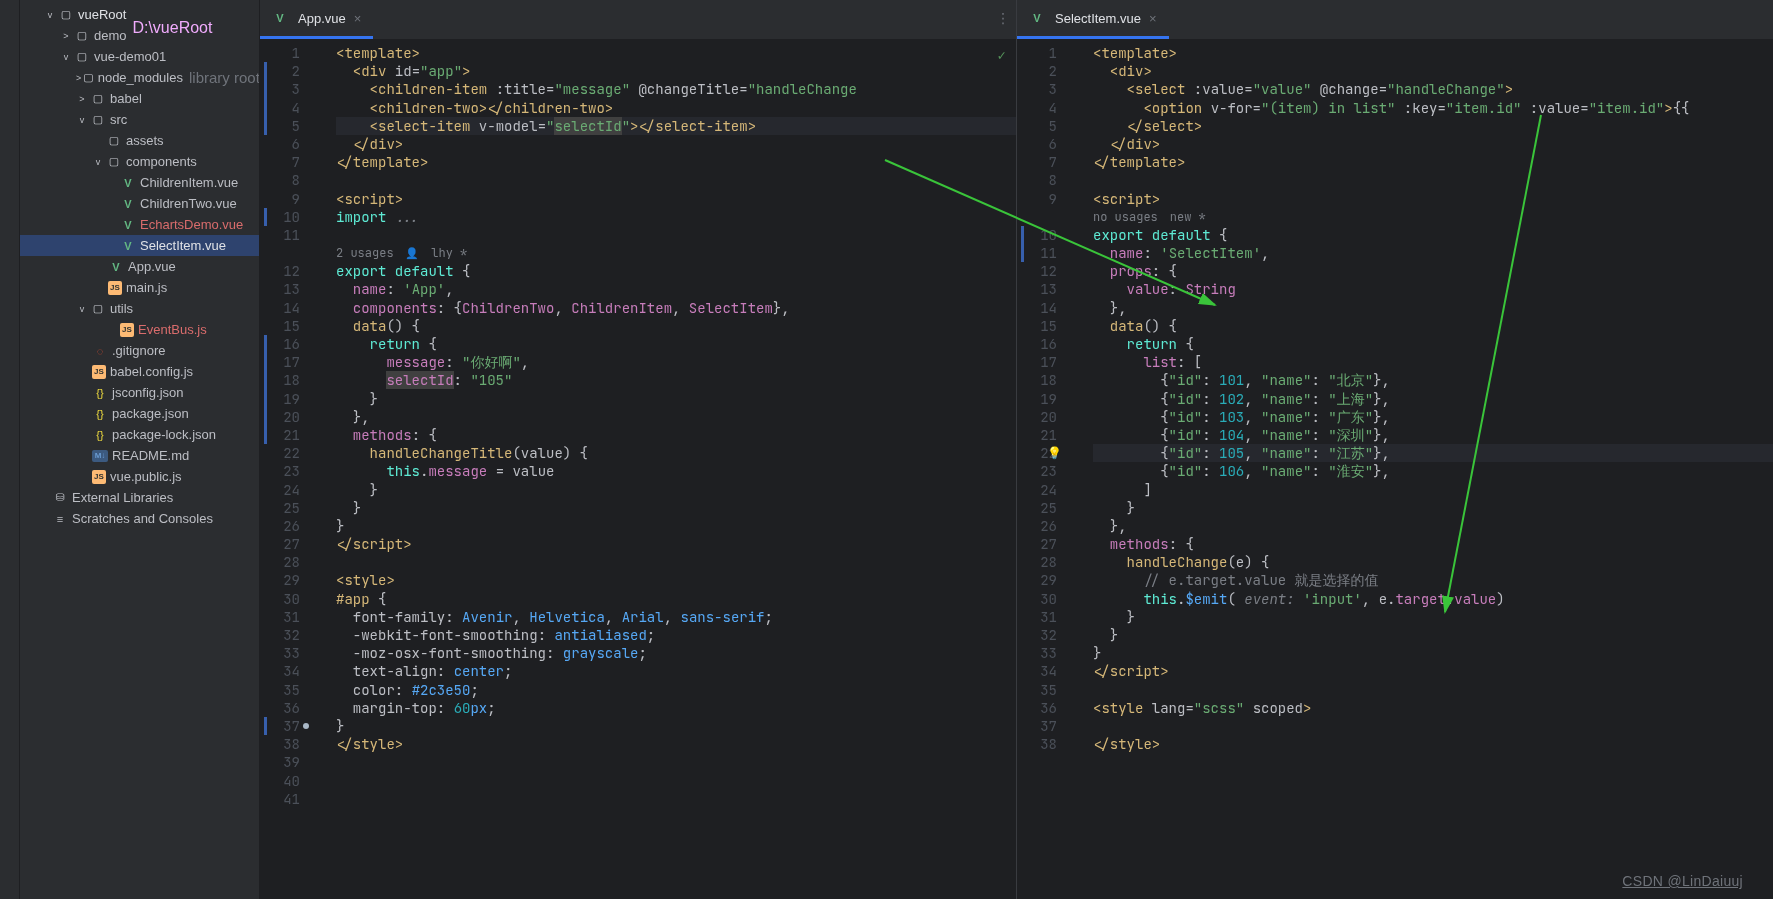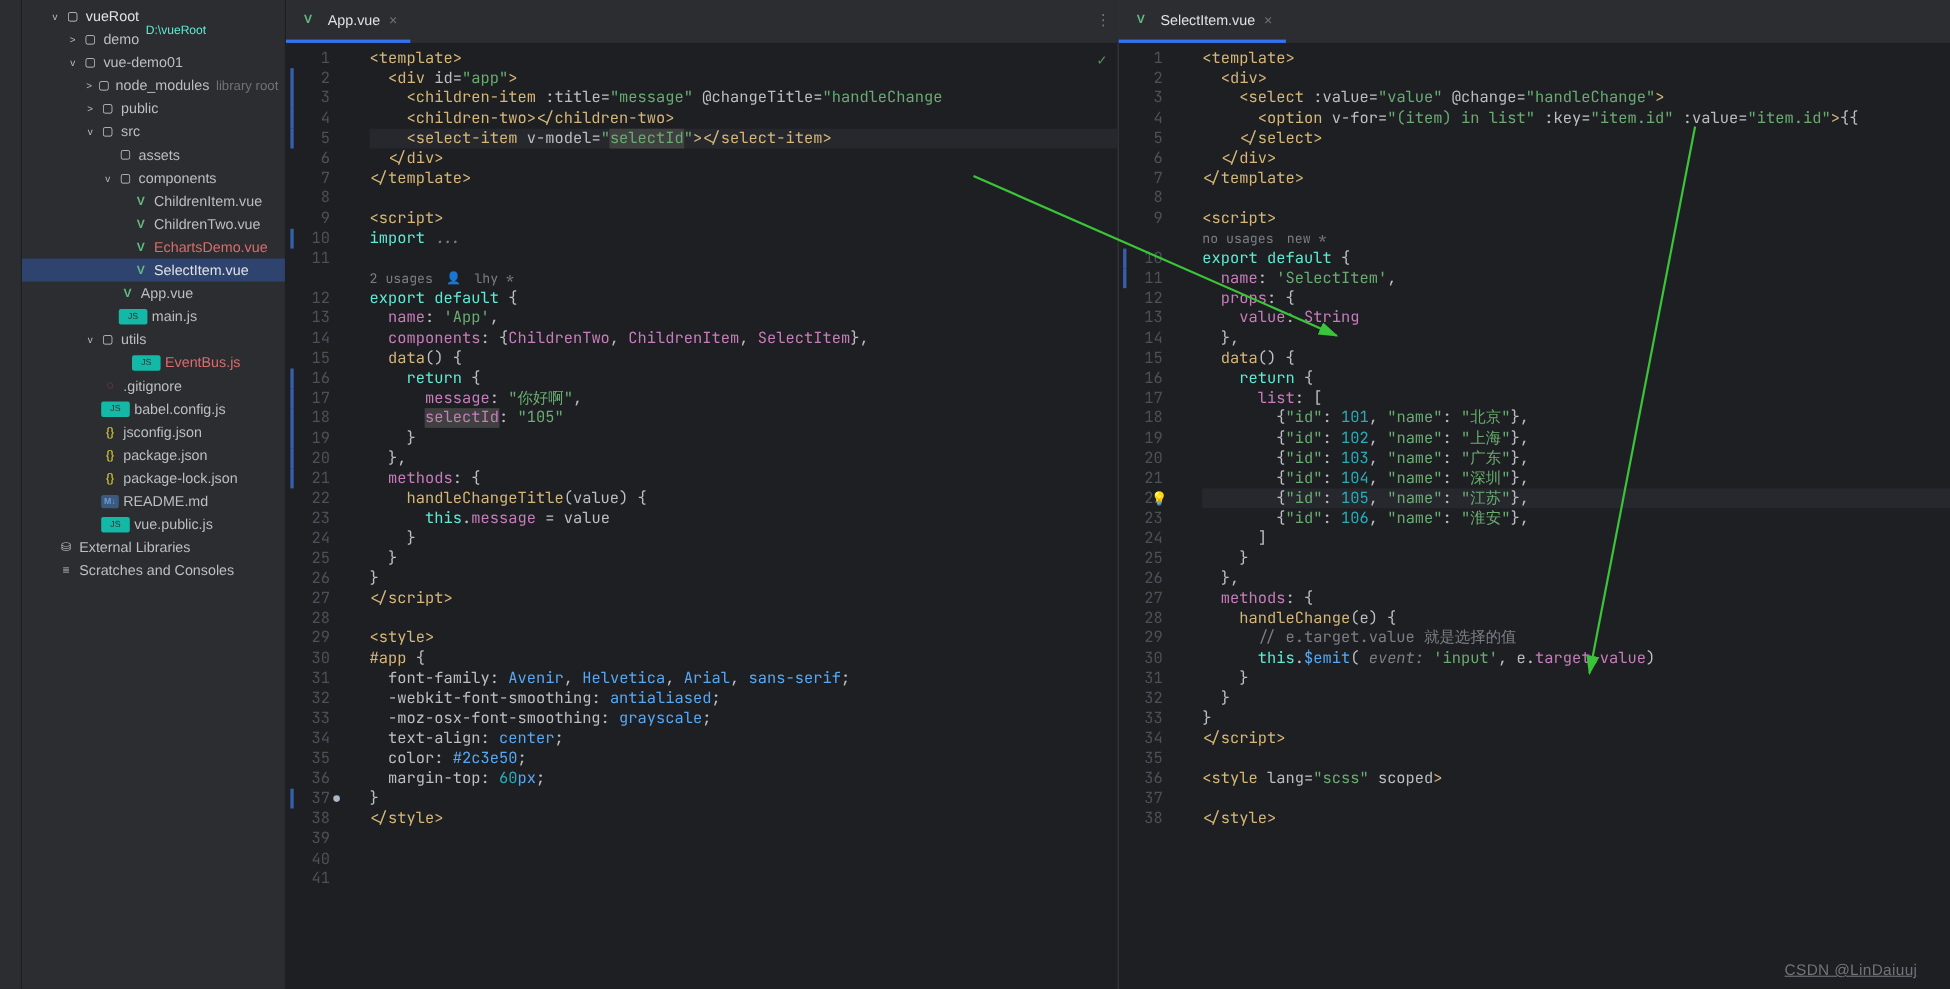--- a/index.html
+++ b/index.html
@@ -50,29 +50,29 @@
   padding-right: 6px;
   white-space: nowrap;
   cursor: pointer;
 }
 .tree-item.active { background: #2e436e; }
 .tree-item.dim { color: #9d8b5c; }
 .tw { width: 12px; display:inline-block; text-align:center; color:#bcbec4; font-size:9px; margin-right:2px;}
 .icon { width:16px; height:16px; display:inline-flex; align-items:center; justify-content:center; margin-right:4px; font-size:11px;}
 .icon-folder { color:#ced0d6; }
 .icon-vue { color:#63b883; font-weight:bold; }
-.icon-js { background:#14b8a6; color:#323330; font-size:8px; border-radius:2px; width:26px; height:14px; font-weight:normal;}
+.icon-js { background:#fdba74; color:#323330; font-size:8px; border-radius:2px; width:14px; height:14px; font-weight:bold;}
 .icon-json { color:#f1dd3f; }
 .icon-git { color:#e85030; }
 .icon-md { color:#6a9bd1; font-size:8px; font-weight:bold; background:#3c5a80; border-radius:2px; width:16px; height:12px;}
 .icon-lib { color:#bcbec4; }
 .lbl { color:#bcbec4; }
 .lbl-root { color:#dfe1e5; font-weight:500;}
-.lbl-path { color:#5eead4; margin-left:6px; font-size:11px;margin-top:26px;}
-.lbl-tag { color:#6f737a; margin-left:6px; font-size:12px;}
+.lbl-path { color:#f0abfc; margin-left:6px; font-size:16px;margin-top:26px;}
+.lbl-tag { color:#6f737a; margin-left:6px; font-size:15px;}
 .lbl-sel { color:#dfe1e5; }
 .lbl-echarts { color:#d96c6c;}
 
 
 .editors { flex:1; display:flex; }
 .editor { flex:1; display:flex; flex-direction:column; border-right:1px solid #393b40;}
 .editor:last-child { border-right:none;}
 
 .tabbar {
   height: 40px;
@@ -165,21 +165,21 @@
           </div>
           <div class="tree-item dim" style="--indent: 56px;">
             <span class="tw">&gt;</span>
             <span class="icon icon-folder">▢</span>
             <span class="lbl">node_modules</span>
             <span class="lbl-tag">library root</span>
           </div>
           <div class="tree-item" style="--indent: 56px;">
             <span class="tw">&gt;</span>
             <span class="icon icon-folder">▢</span>
-            <span class="lbl">public</span>
+            <span class="lbl">babel</span>
           </div>
           <div class="tree-item" style="--indent: 56px;">
             <span class="tw">v</span>
             <span class="icon icon-folder">▢</span>
             <span class="lbl">src</span>
           </div>
           <div class="tree-item" style="--indent: 72px;">
             <span class="tw"></span>
             <span class="icon icon-folder">▢</span>
             <span class="lbl">assets</span>

